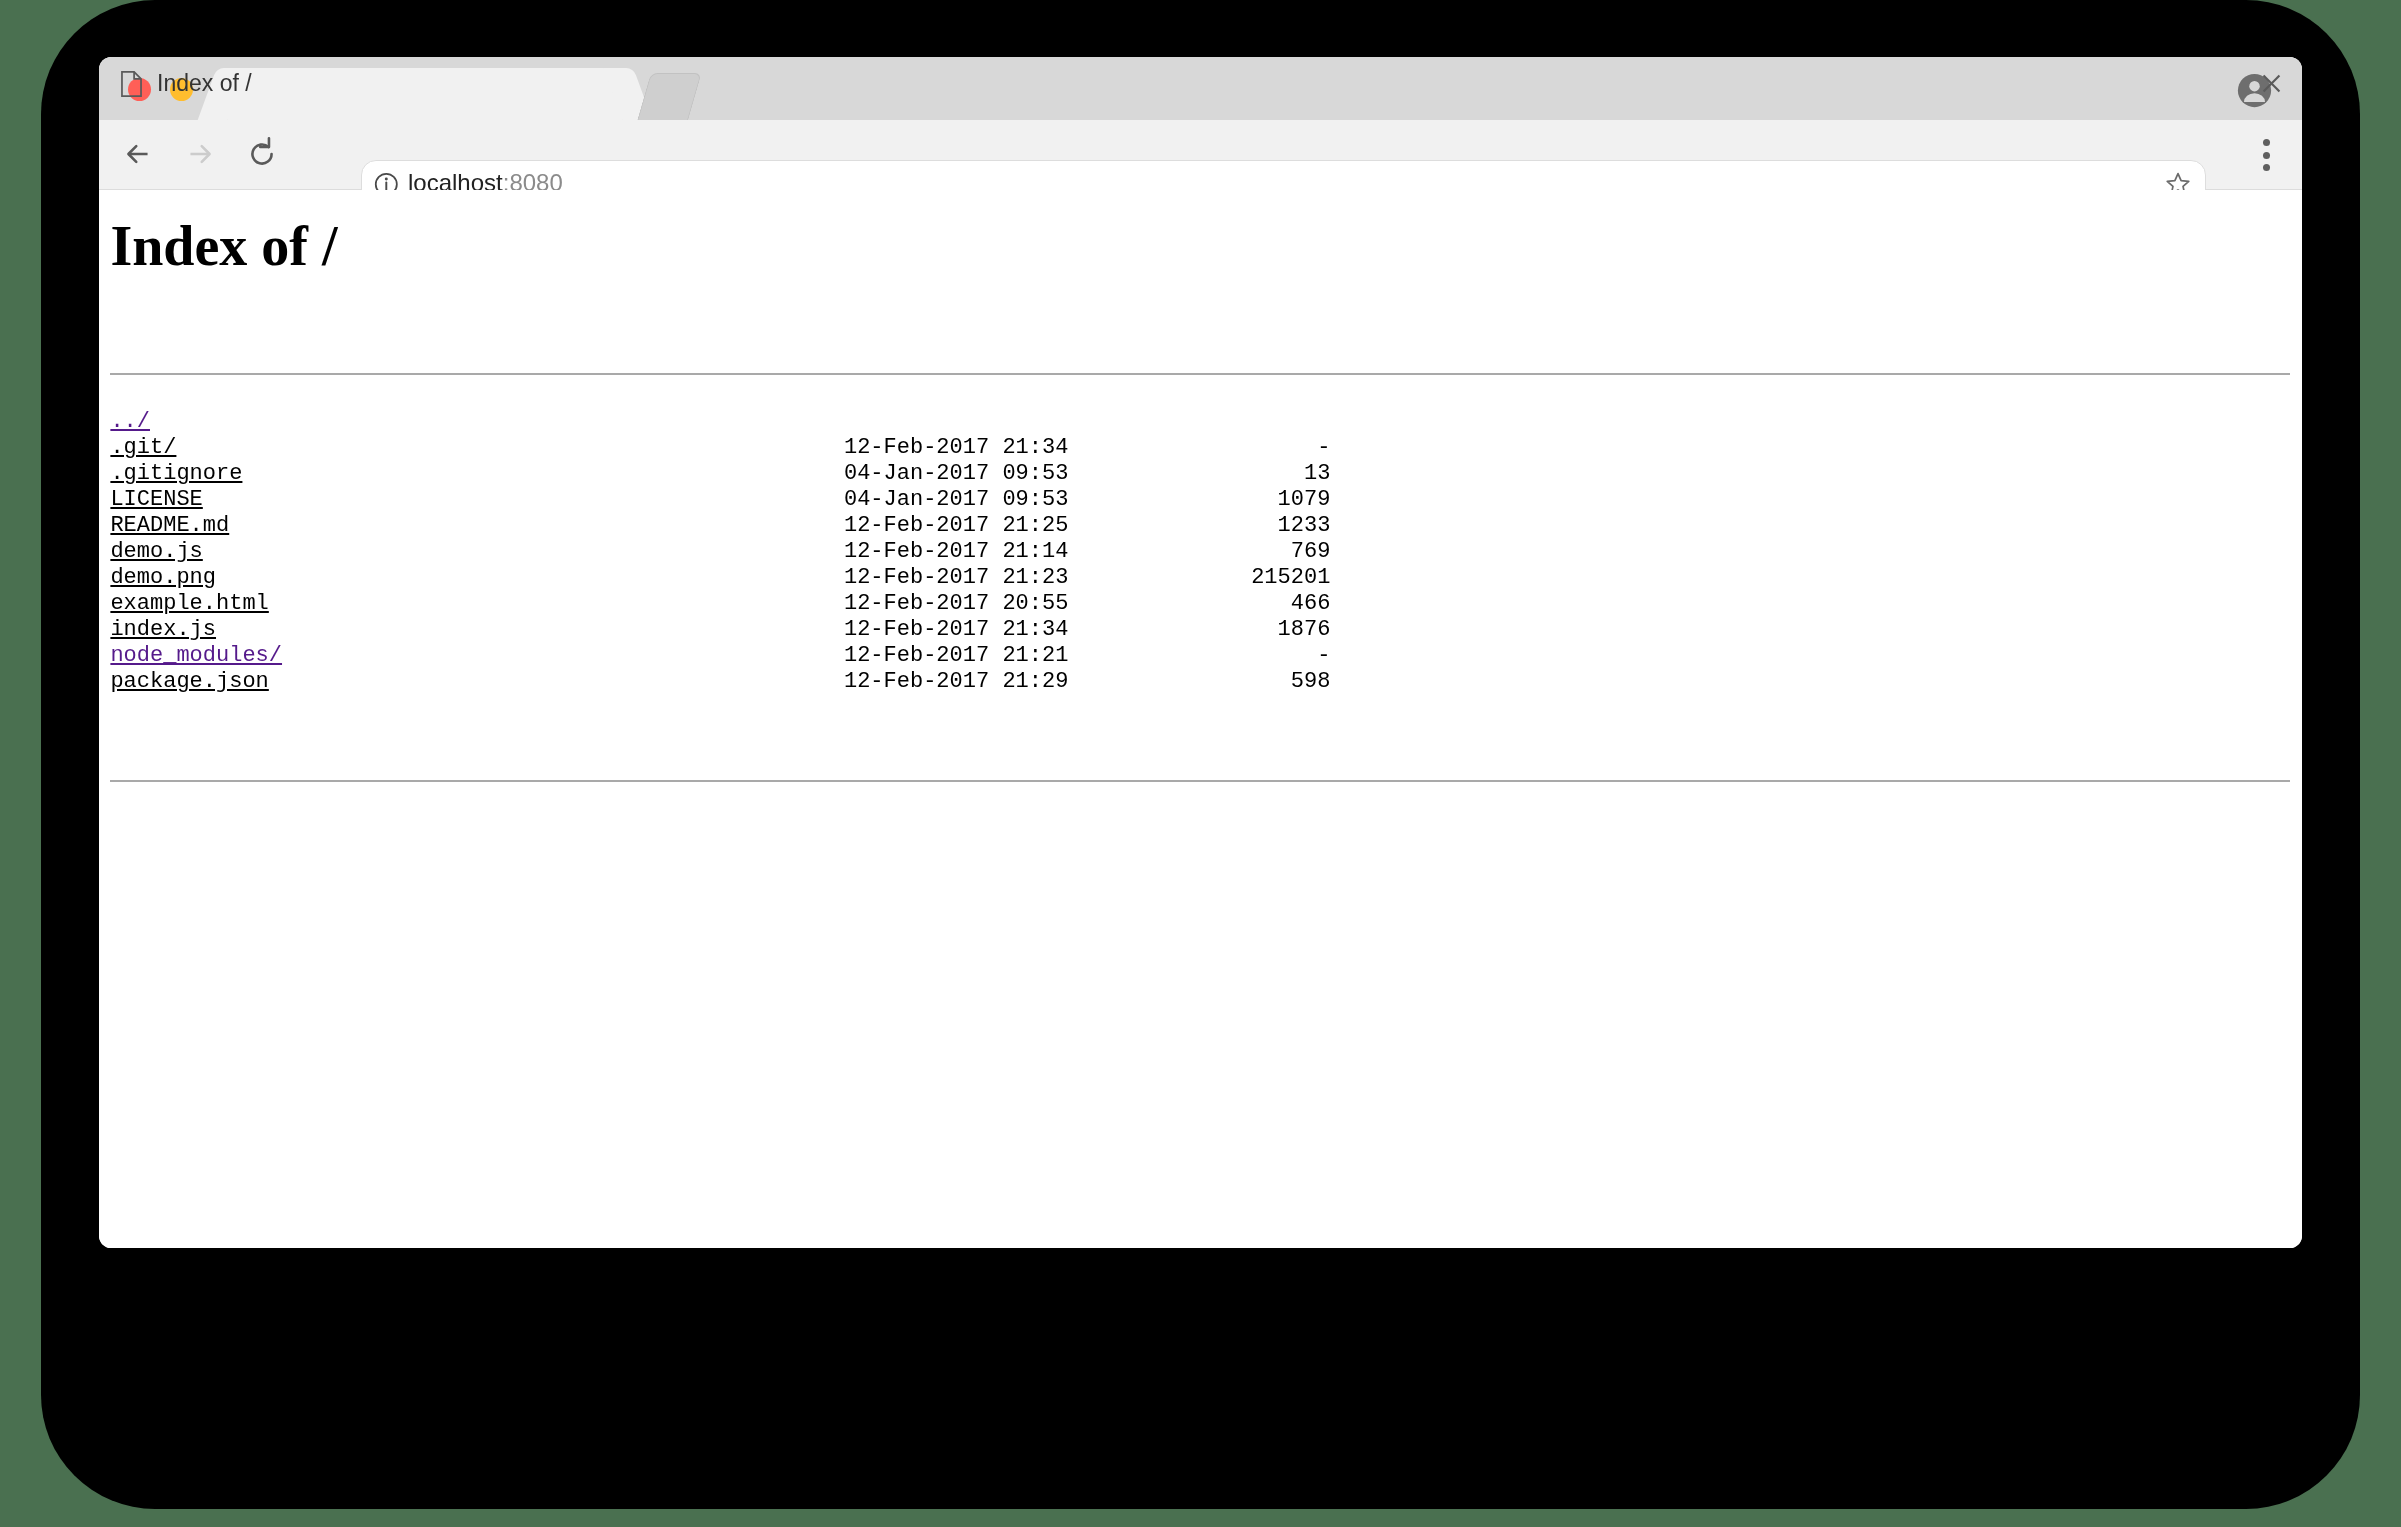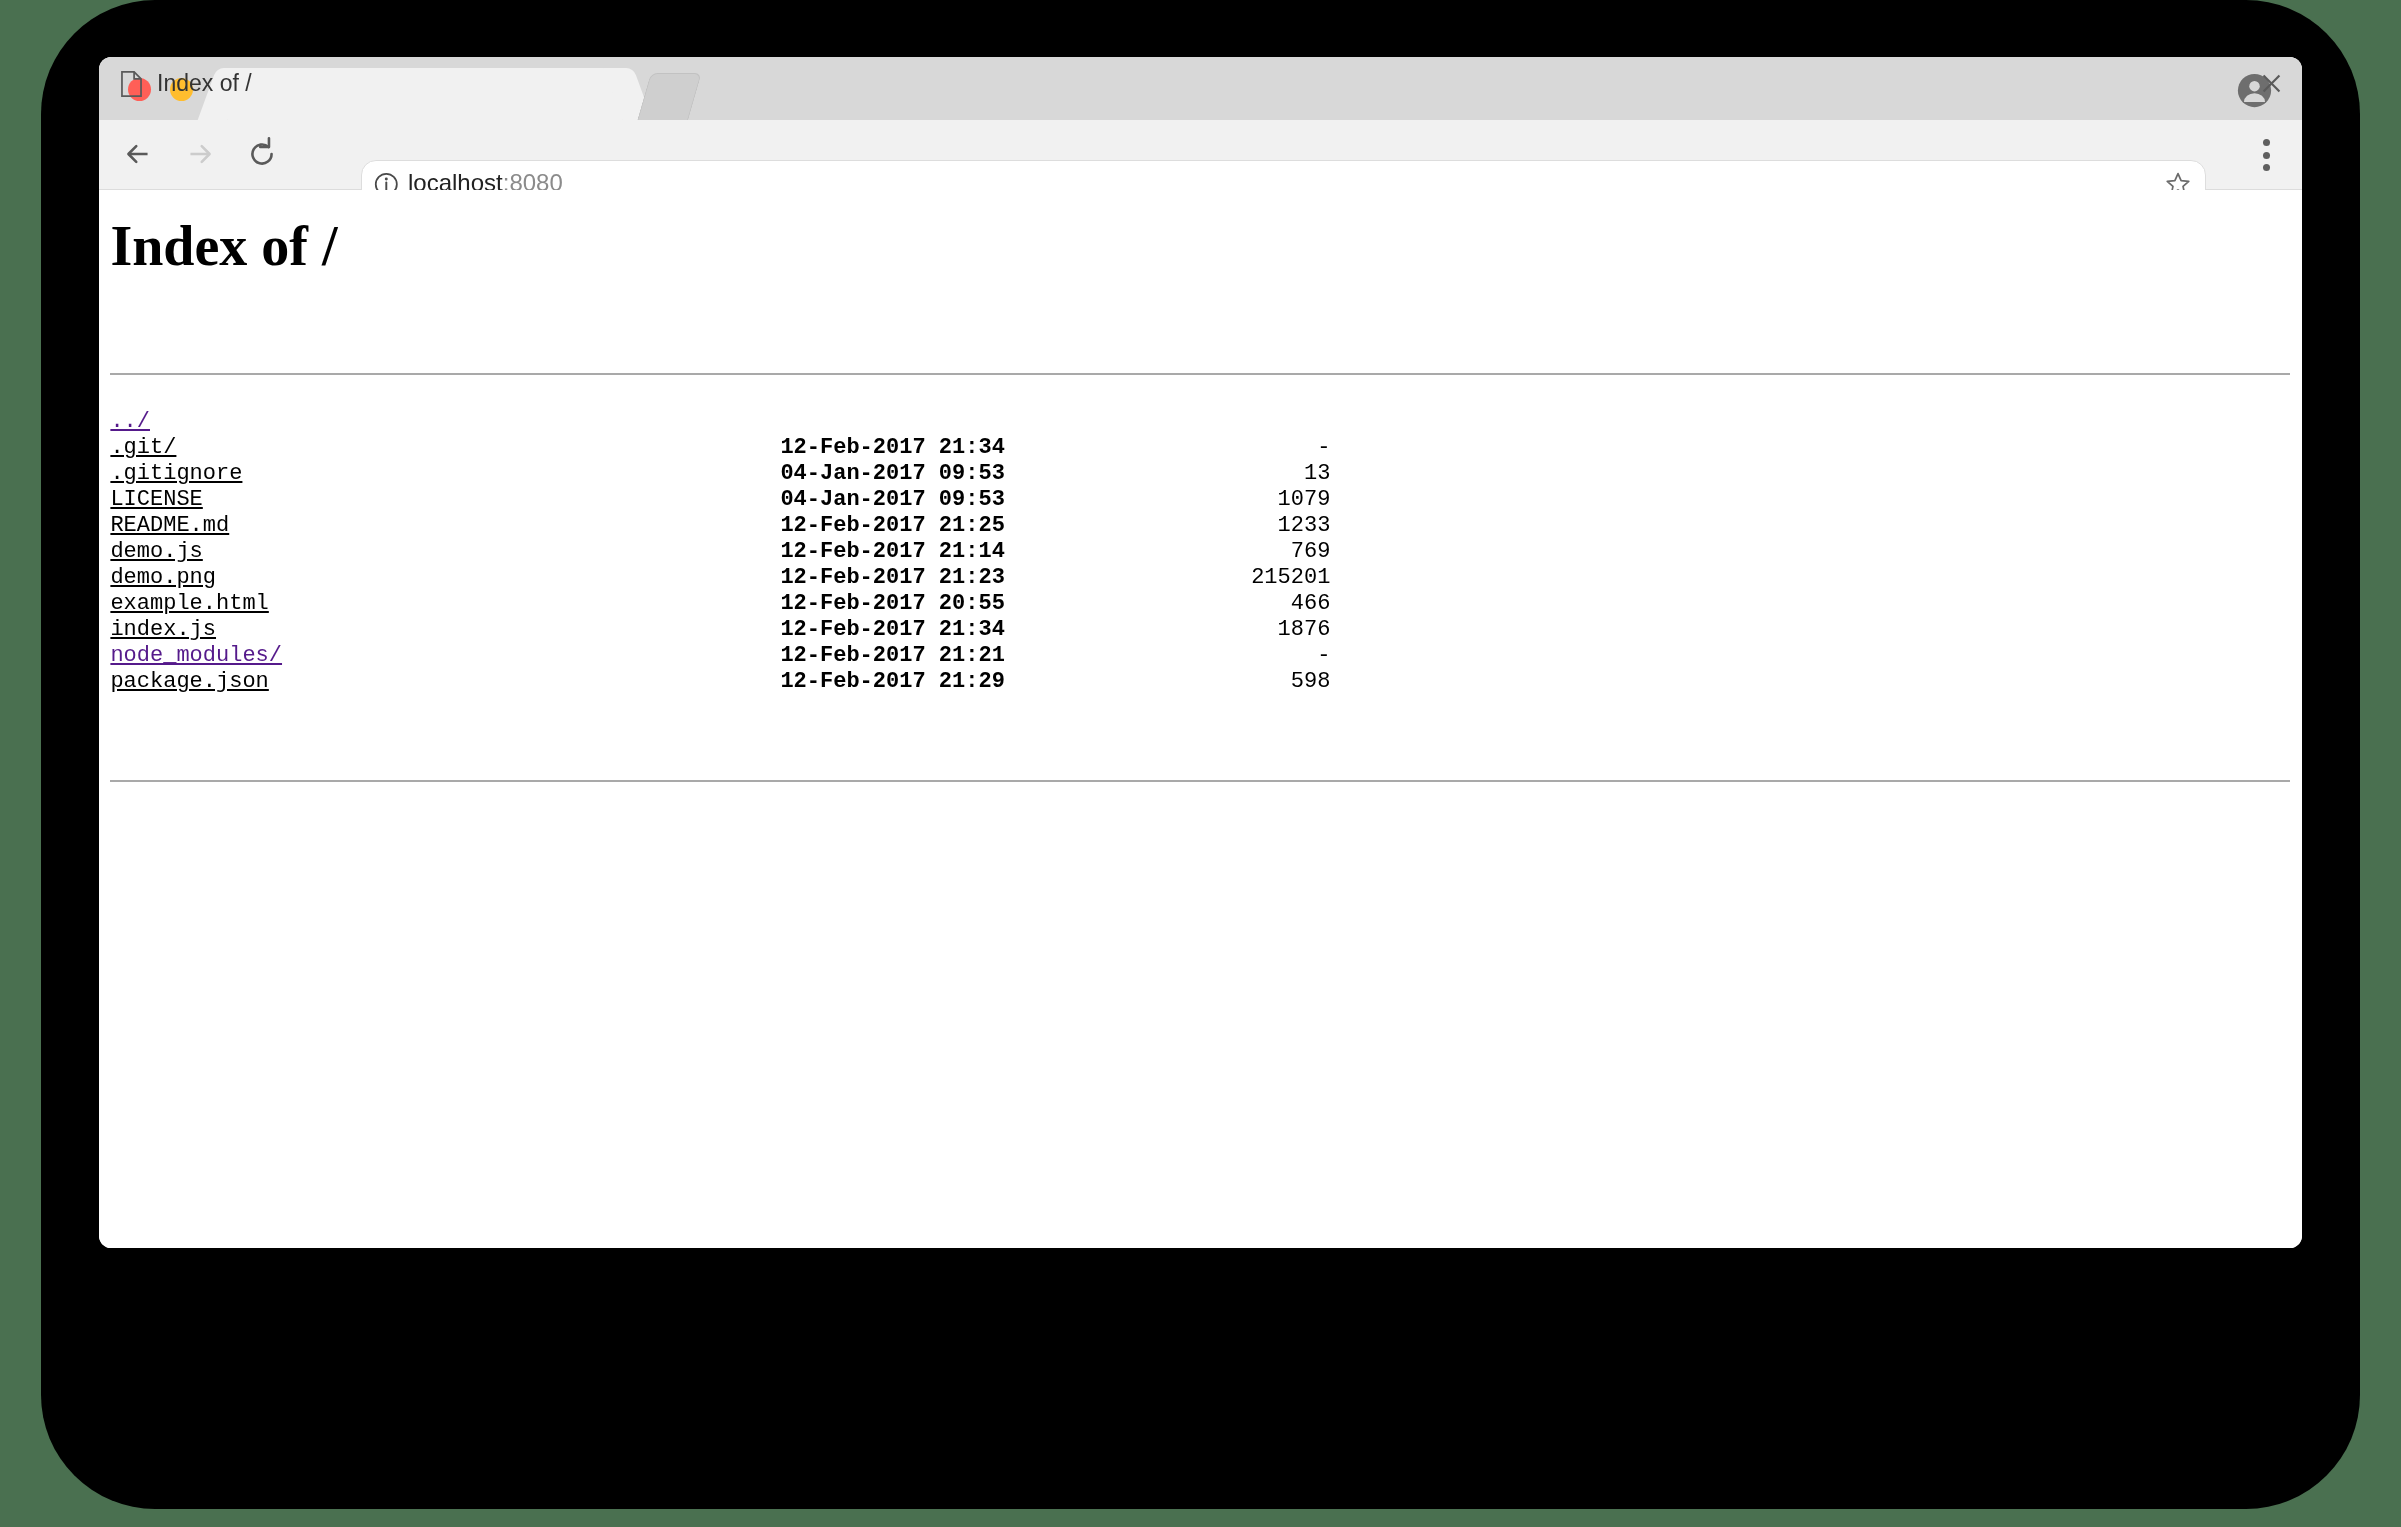--- a/index.html
+++ b/index.html
@@ -241,24 +241,23 @@
   .file-link {
     text-decoration: underline;
   }
   .file-link.unvisited { color: #000000; }
   .file-link.visited { color: #551a8b; }
   .file-meta {
     position: absolute;
     color: #000000;
   }
   .file-date {
-    left: 670px;
+    left: 694px;
     width: 264px;
-    text-align: left;
-    font-weight: bold;
+    text-align: right;
   }
   .file-size {
     left: 958px;
     width: 262px;
     text-align: right;
   }
 </style>
 </head>
 <body>
 

